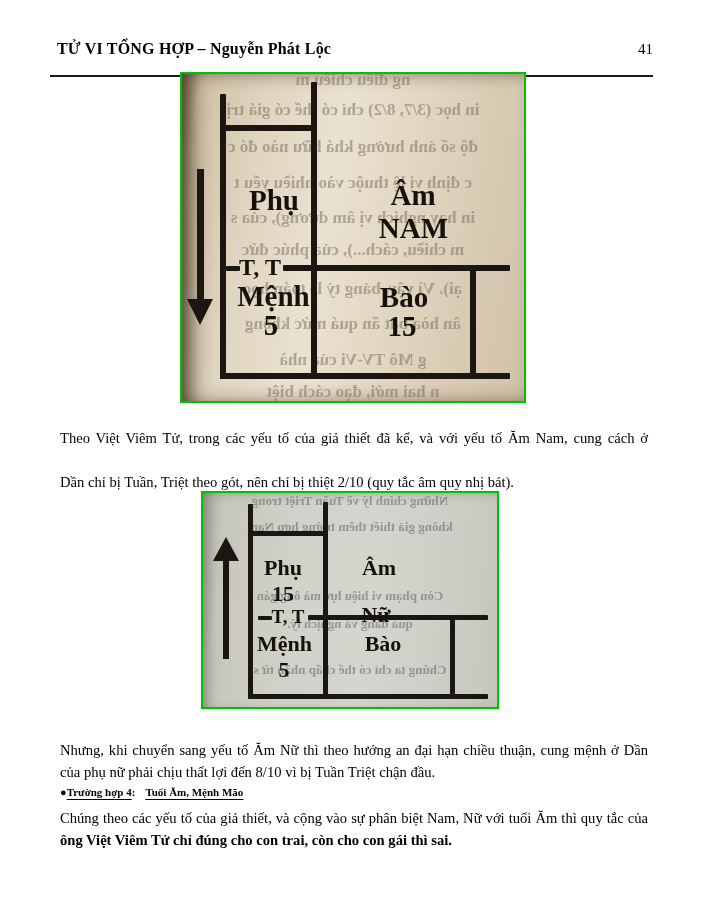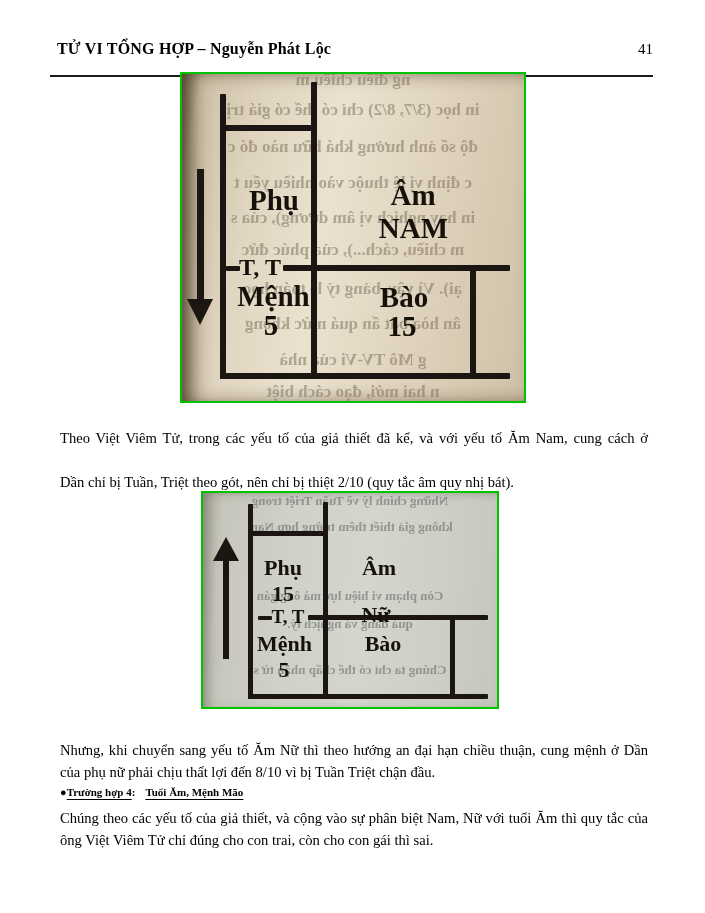--- a/index.html
+++ b/index.html
@@ -128,15 +128,15 @@
   </div>
 
   <div class="pline" style="top:739px;">Nhưng, khi chuyển sang yếu tố Ăm Nữ thì theo hướng an đại hạn chiều thuận, cung mệnh ở Dần</div>
   <div class="pline last" style="top:761px;">của phụ nữ phải chịu thất lợi đến 8/10 vì bị Tuần Triệt chận đầu.</div>
 
   <div class="case-h">
     <span>●</span><span class="u">Trường hợp 4</span><span>:</span><span class="gap"></span><span class="u">Tuổi Ăm, Mệnh Mão</span>
   </div>
 
   <div class="pline" style="top:807px;">Chúng theo các yếu tố của giả thiết, và cộng vào sự phân biệt Nam, Nữ với tuổi Ăm thì quy tắc của</div>
-  <div class="pline last" style="top:829px;">ông Việt Viêm Tử chỉ đúng cho con trai, còn cho con gái thì sai.</div>
+  <div class="pline last" style="top:829px;font-weight:bold;">ông Việt Viêm Tử chỉ đúng cho con trai, còn cho con gái thì sai.</div>
 
 </div>
 
 </body></html>

